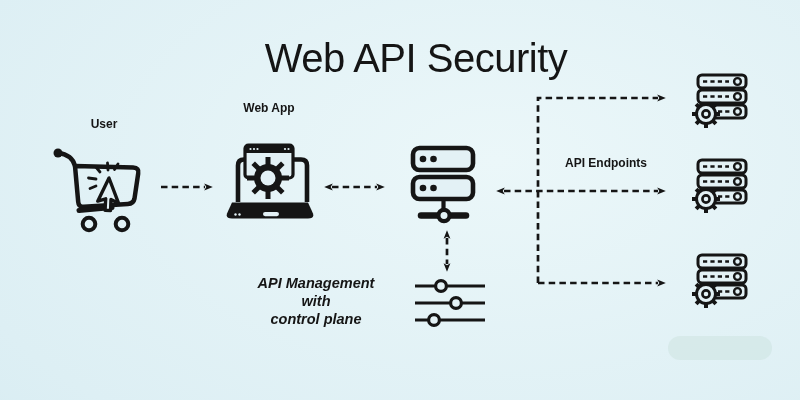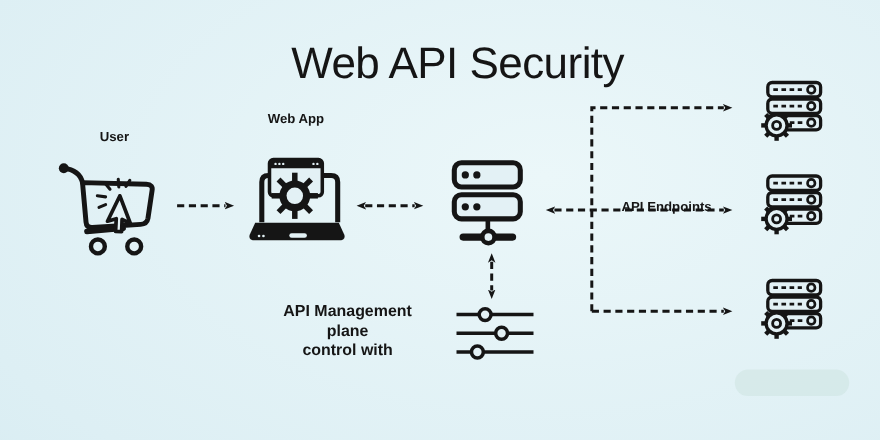--- a/index.html
+++ b/index.html
@@ -36,20 +36,21 @@
   }
   .mgmt{
     position:absolute;
     left:316px;top:274px;
     transform:translateX(-50%);
     text-align:center;
     font-size:14.5px;
     font-weight:700;
     line-height:18px;
     white-space:nowrap;
+    font-style:italic;
   }
   svg.diagram{position:absolute;left:0;top:0;}
 </style>
 </head>
 <body>
 
 <div class="stage">
 
   <svg class="diagram" width="800" height="400" viewBox="0 0 800 400">
     <defs>
@@ -169,21 +170,21 @@
 
     <use href="#ep-icon"></use>
     <use href="#ep-icon" y="85"></use>
     <use href="#ep-icon" y="180"></use>
   </svg>
 
   <div class="title">Web API Security</div>
 
   <div class="lbl" style="left:104px;top:117px">User</div>
   <div class="lbl" style="left:269px;top:101px">Web App</div>
-  <div class="lbl" style="left:606px;top:181px">API Endpoints</div>
+  <div class="lbl" style="left:606px;top:156px">API Endpoints</div>
 
   <div class="mgmt">
     <div>API Management</div>
-    <div>plane</div>
-    <div>control with</div>
+    <div>with</div>
+    <div>control plane</div>
   </div>
 
 </div>
 
 </body></html>

